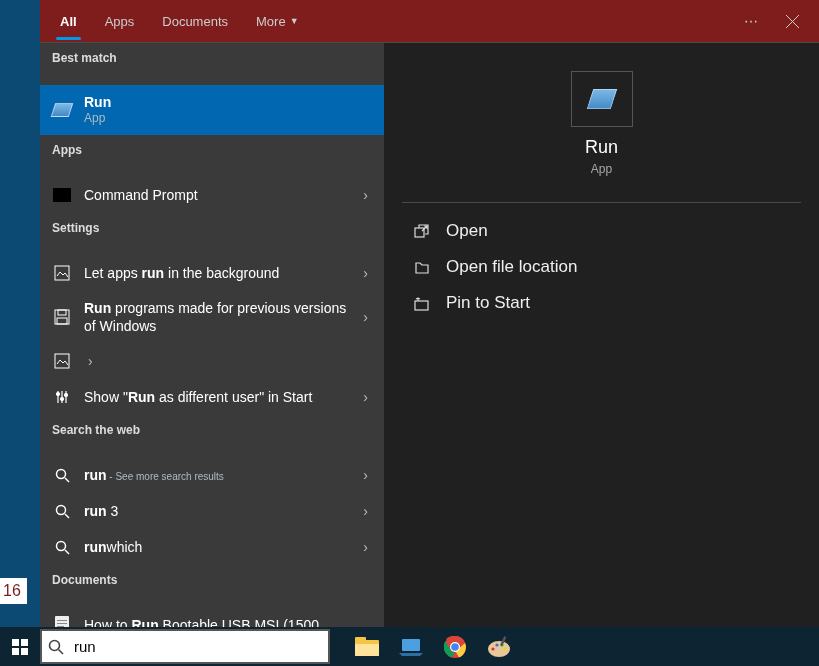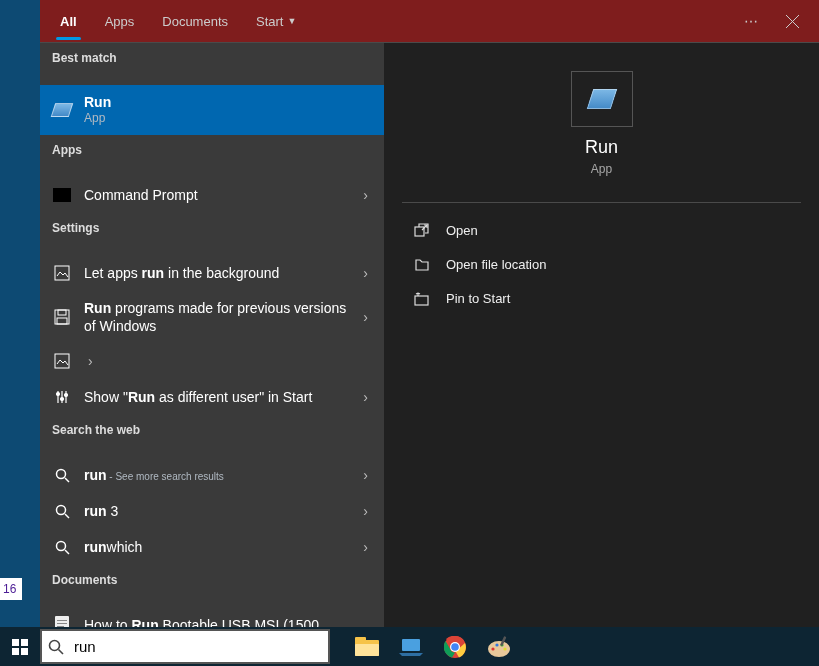--- a/index.html
+++ b/index.html
@@ -26,45 +26,45 @@
   .res-text .sub { color: #b0b9c2; font-size: 12px; }
   .res-text .muted { color: #b0b9c2; font-size: 10px; }
   .res-text b { font-weight: 600; }
   .res-chev { color: #bbb; font-size: 14px; padding: 0 4px; }
   .preview-box { border: 1px solid #555; width: 62px; height: 56px; margin: 10px auto 10px; display: flex; align-items: center; justify-content: center; }
   .run-ico { width: 24px; height: 20px; background: linear-gradient(#7eb9e6,#4289c7); transform: skewX(-18deg); box-shadow: inset 0 0 0 1px rgba(255,255,255,.4); }
   .run-ico-sm { width: 18px; height: 14px; background: linear-gradient(#7eb9e6,#4289c7); transform: skewX(-18deg); border:1px solid rgba(255,255,255,.5); }
   .preview-title { color: #fff; font-size: 18px; text-align: center; }
   .preview-type { color: #a6a6a6; font-size: 12px; text-align: center; margin-top: 4px; }
   .divider { height: 1px; background: #4a4a4a; margin: 26px 0 10px; }
-  .action { display: flex; align-items: center; color: #efefef; font-size: 13px; padding: 8px 10px; cursor: pointer; }
+  .action { display: flex; align-items: center; color: #efefef; font-size: 17px; padding: 8px 10px; cursor: pointer; }
   .action-ico { width: 18px; height: 18px; margin-right: 16px; display: flex; align-items: center; justify-content: center; color: #ddd; }
 
-  .left-edge { position: absolute; left: 0; top: 578px; background: #fff; color:#4c1d95; font-size:12px; padding: 4px 6px 4px 3px; }
+  .left-edge { position: absolute; left: 0; top: 578px; background: #fff; color:#7f1d1d; font-size:16px; padding: 4px 6px 4px 3px; }
 
   .taskbar { position: absolute; left: 0; bottom: 0; right: 0; height: 39px; background: #0d2533; display: flex; align-items: center; }
   .start-btn { width: 40px; height: 39px; display: flex; align-items:center; justify-content:center; cursor:pointer; color:#fff;}
   .searchbox { width: 290px; height: 35px; background: #fff; border: 2px solid #555; display: flex; align-items: center; padding: 0 6px; margin-left:0; }
   .searchbox .sicon { color: #333; margin-right: 10px; display:flex; }
   .searchbox input { border: none; outline: none; font-size: 15px; flex:1; background: transparent; }
   .task-icons { display: flex; align-items: center; gap: 18px; margin-left: 24px; }
   .ticon { width: 26px; height: 26px; display: flex; align-items:center; justify-content:center; cursor:pointer; }
 
   svg { display: block; }
 </style>
 </head>
 <body>
 
 <div class="search-panel">
   <div class="tabs">
     <div class="tab active">All</div>
     <div class="tab">Apps</div>
     <div class="tab">Documents</div>
     <div class="tab">
-        <span>Start</span>
+        <span>More</span>
         <span class="chev">▼</span>
       </div>
     <div class="tab-spacer"></div>
     <div class="tab-ellipsis">⋯</div>
     <div class="tab-close">
       <svg width="13" height="13" viewBox="0 0 13 13" stroke="#ccc" stroke-width="1">
           <line x1="0" y1="0" x2="13" y2="13"></line>
           <line x1="13" y1="0" x2="0" y2="13"></line>
         </svg>
     </div>

